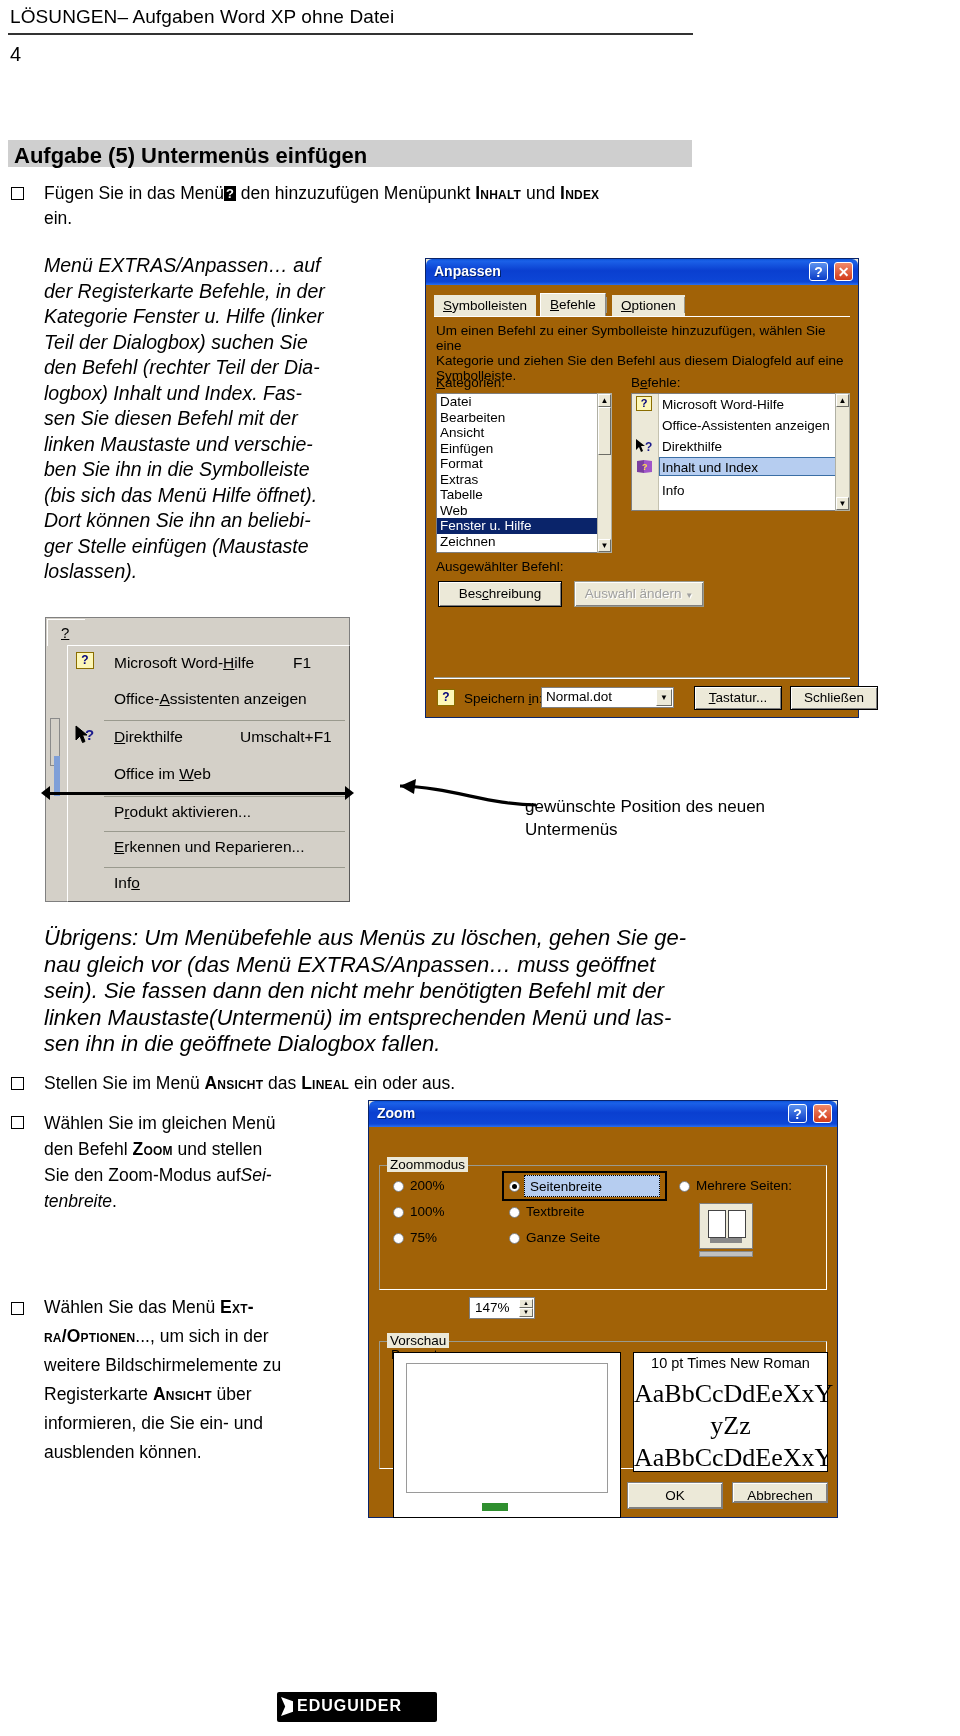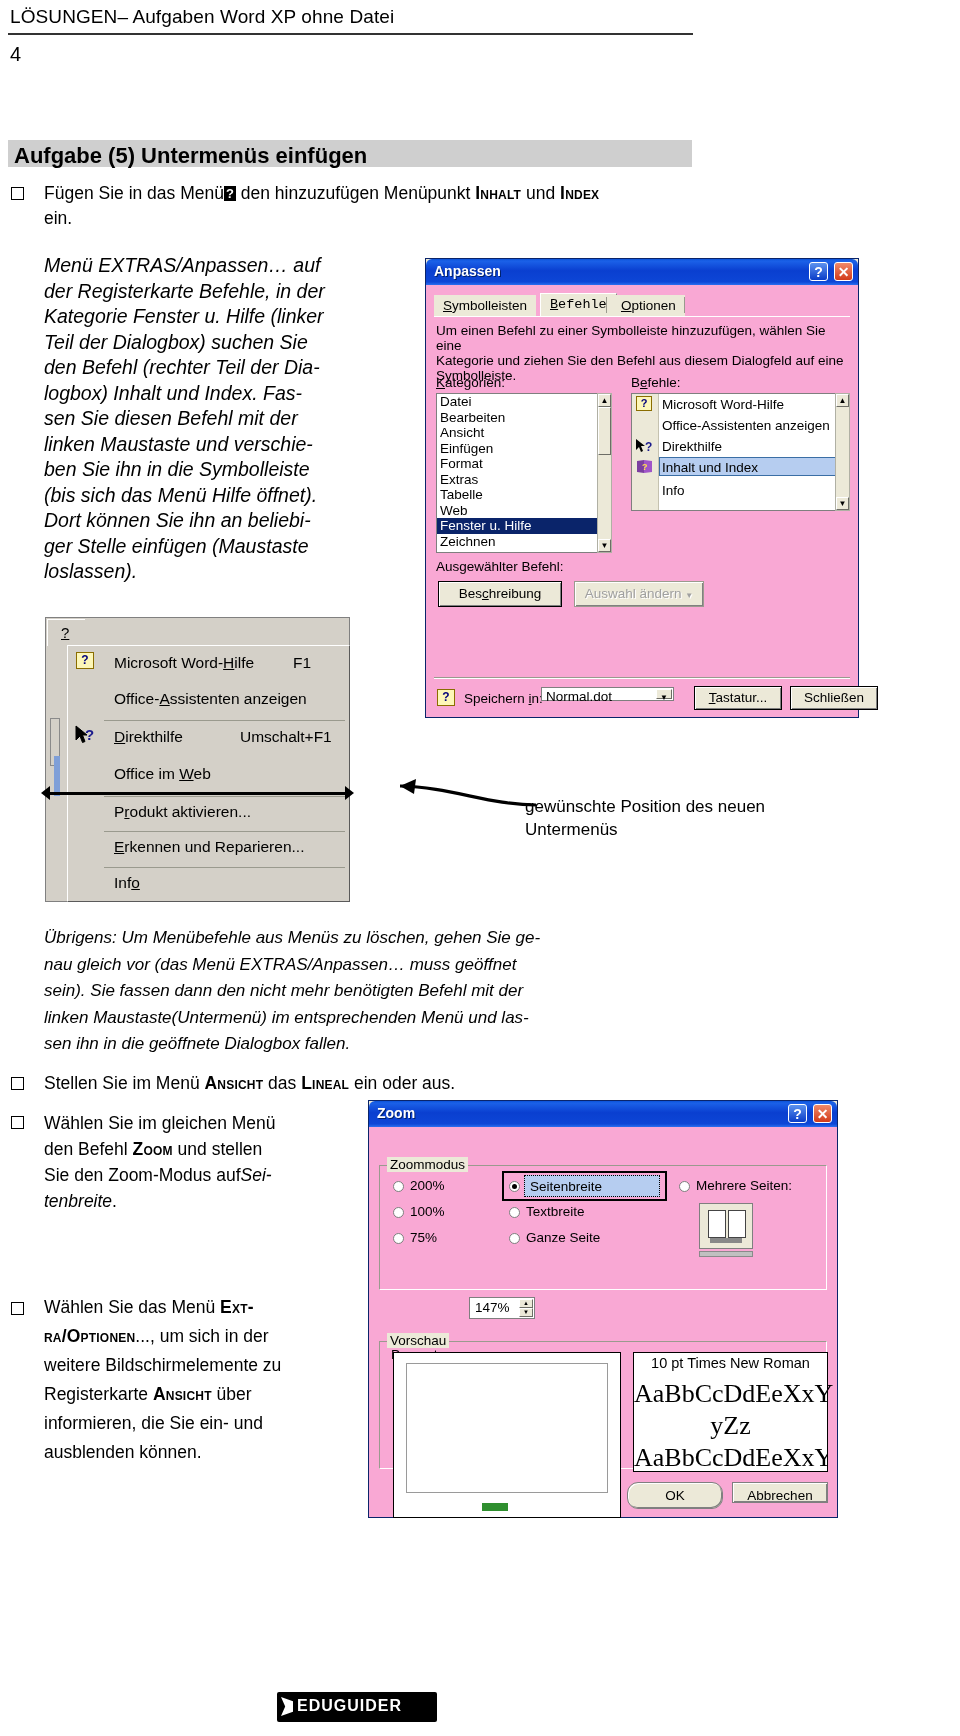--- a/index.html
+++ b/index.html
@@ -36,21 +36,21 @@
   .xp-tb{height:26px;
     background:linear-gradient(to bottom,#0b52d8 0%,#1b61e8 8%,#0a3fd0 45%,#0d46d6 88%,#2a6ff0 100%);
     border-top-left-radius:6px;border-top-right-radius:6px;position:relative;}
   .xp-tb .tt{position:absolute;left:8px;top:4px;color:#fff;font-weight:bold;font-size:14px;
     text-shadow:1px 1px 0 #00206a;font-family:"Liberation Sans",sans-serif;}
   .tbbtn{position:absolute;top:3px;width:19px;height:19px;border:1px solid #fff;border-radius:3px;
     color:#fff;font-weight:bold;font-size:14px;text-align:center;line-height:18px;box-sizing:border-box;}
   .tb-help{background:linear-gradient(to bottom,#5d93ef,#0a3cc8);}
   .tb-close{background:linear-gradient(to bottom,#f08a6a,#d33a19);}
 
-  .dlg-body{position:absolute;left:0;right:0;top:26px;bottom:0;background:#f9a8d4;}
+  .dlg-body{position:absolute;left:0;right:0;top:26px;bottom:0;background:#a16207;}
 
   
   .tabstrip{position:absolute;left:8px;top:8px;right:8px;height:23px;}
   .tab{position:absolute;top:2px;height:21px;padding:0 9px;font-size:13.5px;color:#000;
        background:#ece9d8;box-sizing:border-box;line-height:21px;}
   .tab.active{top:0;height:23px;background:#ece9d8;border:1px solid #fff;border-bottom:none;
        border-right-color:#888;font-weight:normal;}
   .tabsep{position:absolute;top:4px;width:1px;height:16px;background:#9a9a8e;}
   .tabline{position:absolute;left:0;right:0;top:23px;height:1px;background:#fff;}
 
@@ -165,21 +165,21 @@
       <div class="tbbtn tb-help" style="right:30px;">?</div>
       <div class="tbbtn tb-close" style="right:5px;">✕</div>
     </div>
 
     <div class="dlg-body">
 
       <div class="tabstrip">
         <div class="tab" style="left:0;">
           <span class="u">S</span><span>ymbolleisten</span>
         </div>
-        <div class="tab active" style="left:106px;font-family:Liberation Mono, monospace;">
+        <div class="tab active" style="left:106px;">
           <span class="u">B</span><span>efehle</span>
         </div>
         <div class="tabsep" style="left:172px;"></div>
         <div class="tab" style="left:178px;">
           <span class="u">O</span><span>ptionen</span>
         </div>
         <div class="tabsep" style="left:250px;"></div>
         <div class="tabline"></div>
       </div>
 
@@ -250,21 +250,21 @@
       <div class="btn dis" style="left:148px;top:296px;width:130px;height:26px;line-height:24px;">
         <span>Auswahl ändern</span>
         <span style="font-size:8px;">▼</span>
       </div>
 
       <div class="sep-line" style="left:8px;right:8px;top:392px;"></div>
       <div class="sep-line w" style="left:8px;right:8px;top:393px;"></div>
 
       <div class="help-ico" style="left:11px;top:404px;width:18px;height:17px;font-size:12px;line-height:14px;">?</div>
       <div class="lbl" style="left:38px;top:406px;">Speichern <span class="u">i</span>n:</div>
-      <div class="combo" style="left:115px;top:402px;width:133px;height:14px;">
+      <div class="combo" style="left:115px;top:402px;width:133px;height:21px;">
         <span class="cv">Normal.dot</span>
         <span class="arw">▼</span>
       </div>
       <div class="btn" style="left:268px;top:401px;width:88px;height:24px;line-height:22px;">
         <span><span class="u">T</span>astatur...</span>
       </div>
       <div class="btn" style="left:364px;top:401px;width:88px;height:24px;line-height:22px;">Schließen</div>
     </div>
   </div>
 
@@ -340,21 +340,21 @@
 
   <svg style="position:absolute;left:340px;top:775px;width:200px;height:45px;">
     <path d="M196 30 C150 30, 110 12, 60 11" stroke="#000" stroke-width="3.2" fill="none"></path>
     <path d="M60 11 L76 4 L74 19 Z" fill="#000"></path>
   </svg>
   <div class="note" style="left:525px;top:795px;width:330px;">
     <div>gewünschte Position des neuen</div>
     <div>Untermenüs</div>
   </div>
 
-  <div class="ital-block" style="left:44px;top:925px;width:700px;line-height:26.5px;font-size:17px;">
+  <div class="ital-block" style="left:44px;top:925px;width:700px;line-height:26.5px;font-size:22px;">
     <div>Übrigens: Um Menübefehle aus Menüs zu löschen, gehen Sie ge-</div>
     <div>nau gleich vor (das Menü EXTRAS/Anpassen… muss geöffnet</div>
     <div>sein). Sie fassen dann den nicht mehr benötigten Befehl mit der</div>
     <div>linken Maustaste(Untermenü) im entsprechenden Menü und las-</div>
     <div>sen ihn in die geöffnete Dialogbox fallen.</div>
   </div>
 
   <div class="cb" style="left:11px;top:1077px;"></div>
   <div class="body-txt" style="left:44px;top:1071px;width:600px;">
     <span>Stellen Sie im Menü</span>
@@ -440,21 +440,21 @@
       <div class="prevbox" style="left:264px;top:225px;width:195px;height:120px;">
         <div style="position:absolute;left:0;right:0;top:2px;text-align:center;font-size:14.5px;">10 pt Times New Roman</div>
         <div style="position:absolute;left:0;right:0;top:26px;text-align:center;font-size:26px;
              font-family:'Liberation Serif',serif;">AaBbCcDdEeXxY</div>
         <div style="position:absolute;left:0;right:0;top:58px;text-align:center;font-size:26px;
              font-family:'Liberation Serif',serif;">yZz</div>
         <div style="position:absolute;left:0;right:0;top:90px;text-align:center;font-size:26px;
              font-family:'Liberation Serif',serif;overflow:hidden;height:28px;">AaBbCcDdEeXxY</div>
       </div>
 
-      <div class="btn thin" style="left:258px;top:355px;width:96px;height:27px;line-height:25px;border-radius:11px;">OK</div>
+      <div class="btn thin" style="left:258px;top:355px;width:96px;height:27px;line-height:25px;">OK</div>
       <div class="btn thin" style="left:363px;top:355px;width:96px;height:21px;line-height:25px;">Abbrechen</div>
     </div>
   </div>
 
   <div class="cb" style="left:11px;top:1302px;"></div>
   <div class="body-txt" style="left:44px;top:1293px;width:300px;line-height:29px;font-size:17.5px;">
     <div>
       <span>Wählen Sie das Menü</span>
       <span class="sc">Ext-</span>
     </div>

